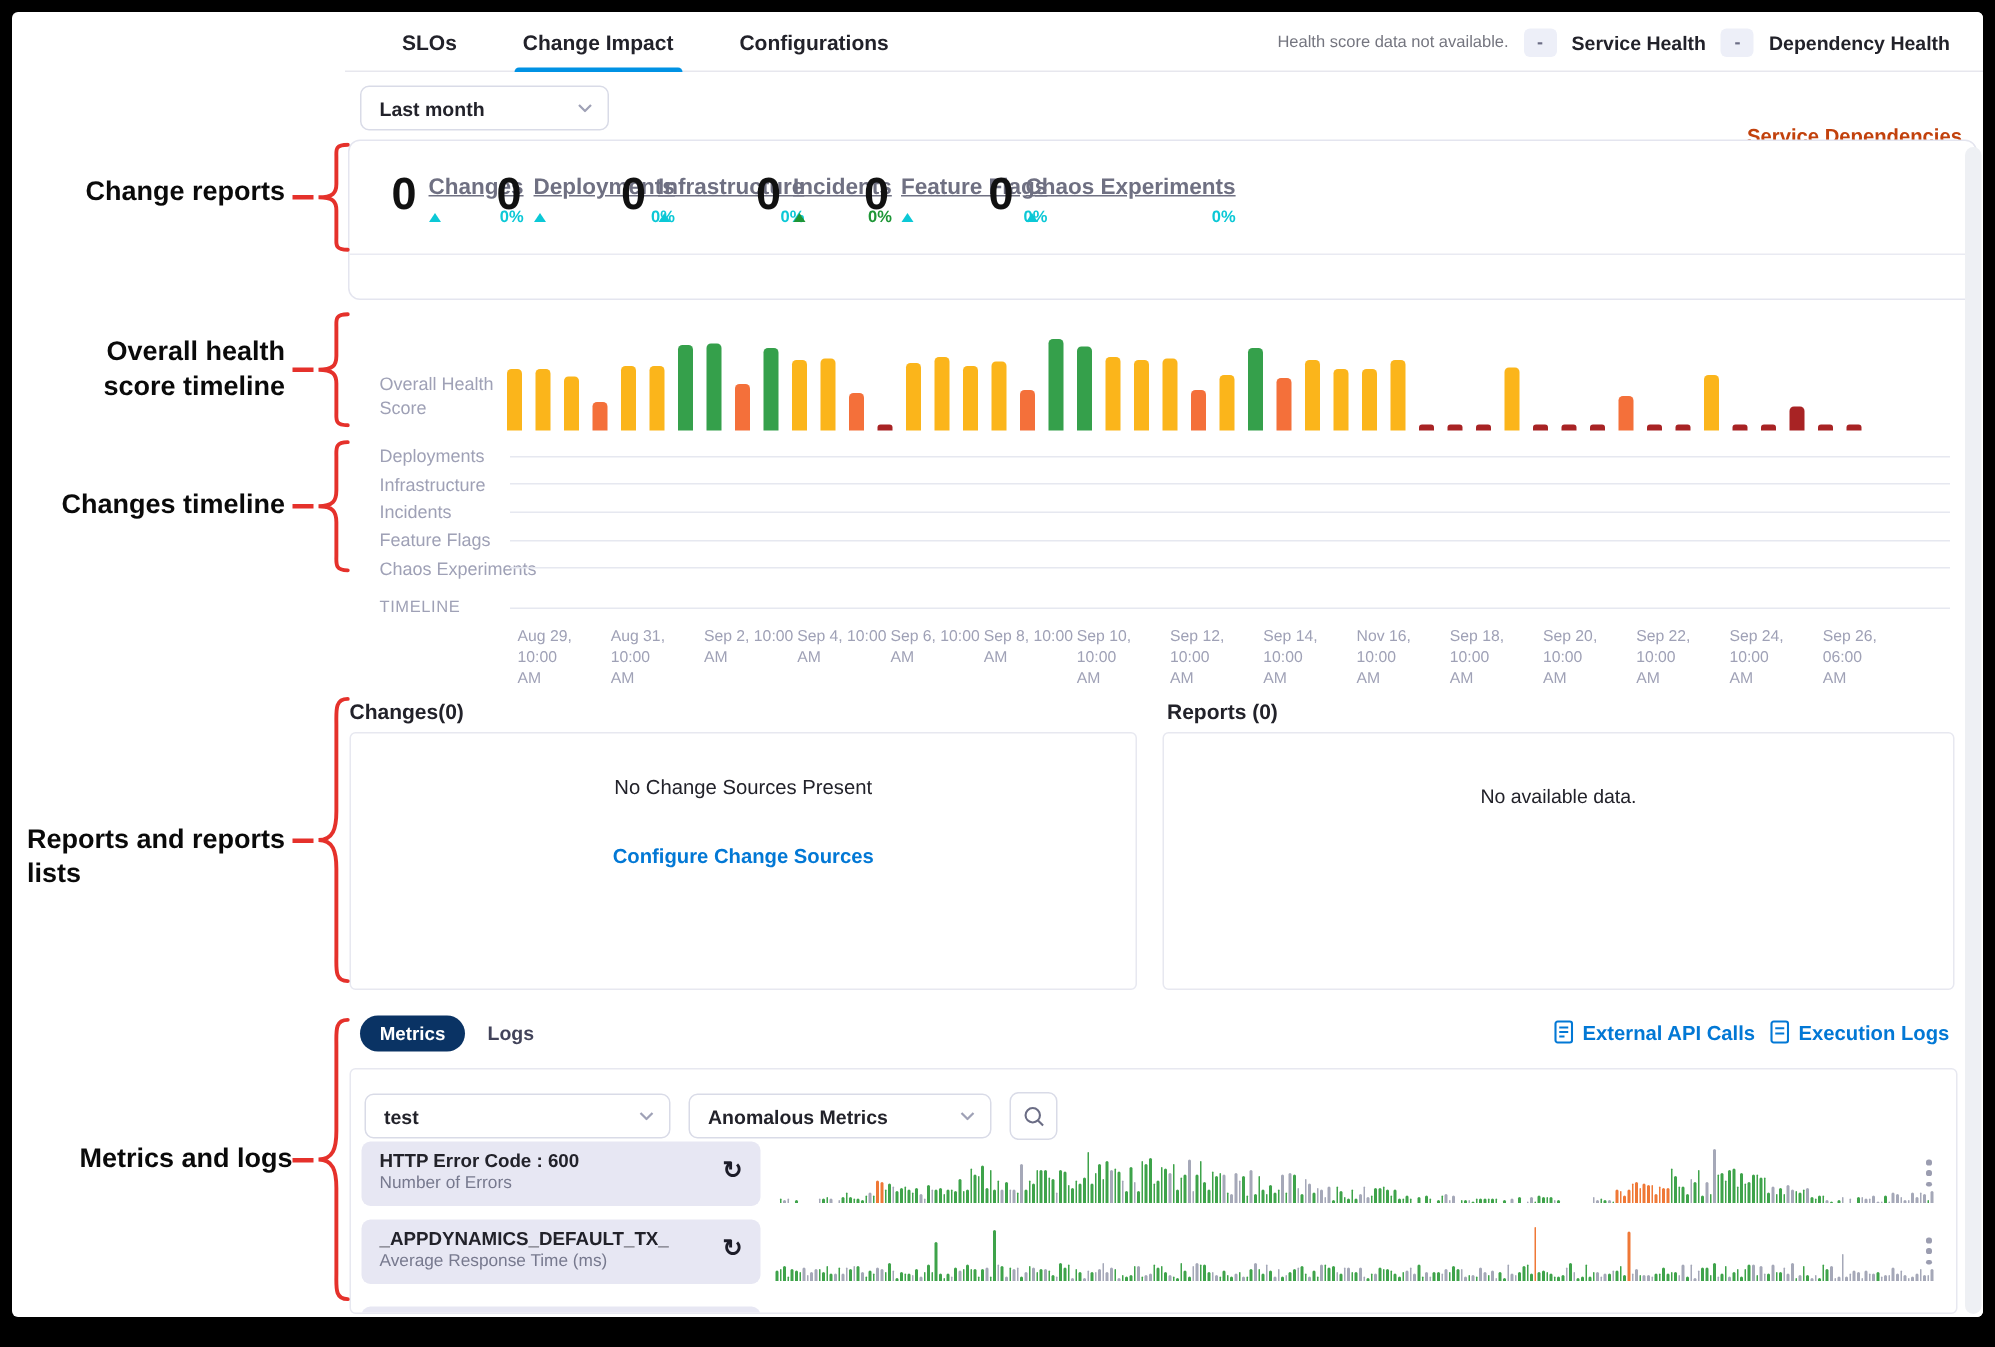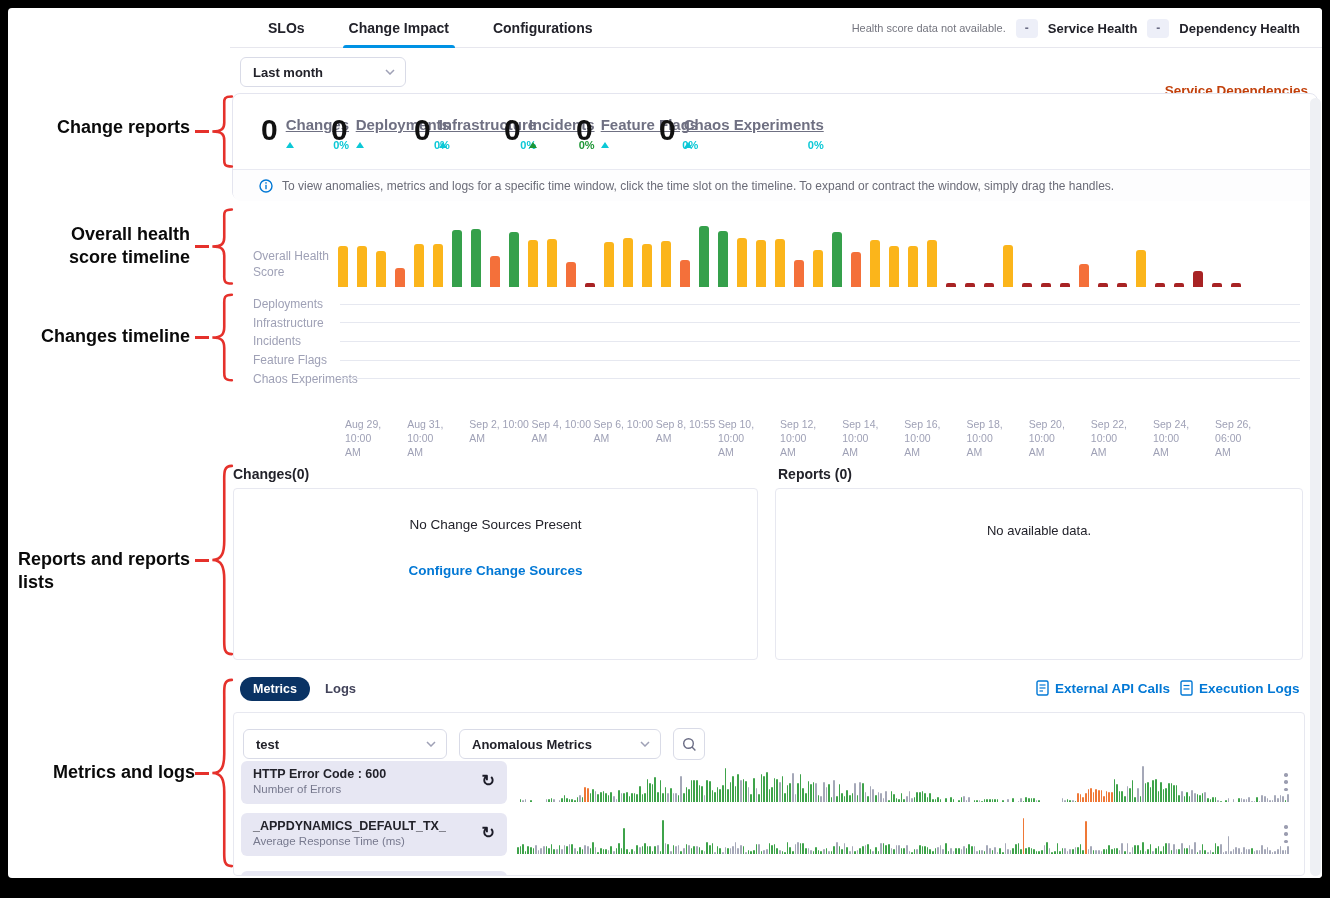--- a/index.html
+++ b/index.html
@@ -183,28 +183,20 @@
               <div class="sum-right">
                 <div class="sum-label">Chaos Experiments</div>
                 <div class="sum-trend">
                   <span class="caret" style="border-bottom-color: rgb(11, 200, 214);"></span>
                   <span class="pct" style="color: rgb(11, 200, 214);">0%</span>
                 </div>
               </div>
             </div>
           </div>
       <div class="cardA-div"></div>
-      <div class="info-row">
-        <svg width="14" height="14" viewBox="0 0 14 14">
-          <circle cx="7" cy="7" r="6" fill="none" stroke="#0278d5" stroke-width="1.4"></circle>
-          <rect x="6.3" y="5.8" width="1.4" height="4.4" fill="#0278d5"></rect>
-          <rect x="6.3" y="3.2" width="1.4" height="1.5" fill="#0278d5"></rect>
-        </svg>
-        <span class="info-text">To view anomalies, metrics and logs for a specific time window, click the time slot on the timeline. To expand or contract the window, simply drag the handles.</span>
-      </div>
     </div>
 
     <div class="ohs-label preline">Overall Health
 Score</div>
     <div class="hbars" id="health-bars">
           <div class="hbar" style="height: 41px; background: rgb(251, 181, 27);"></div>
           <div class="hbar" style="height: 41px; background: rgb(251, 181, 27);"></div>
           <div class="hbar" style="height: 36px; background: rgb(251, 181, 27);"></div>
           <div class="hbar" style="height: 19px; background: rgb(244, 112, 58);"></div>
           <div class="hbar" style="height: 43px; background: rgb(251, 181, 27);"></div>
@@ -268,40 +260,44 @@
           </div>
           <div class="ct-row">
             <span class="ct-label">Feature Flags</span>
             <span class="ct-line"></span>
           </div>
           <div class="ct-row">
             <span class="ct-label">Chaos Experiments</span>
             <span class="ct-line"></span>
           </div>
         </div>
+    <div class="tl-row">
+      <span class="tl-label">TIMELINE</span>
+      <span class="ct-line"></span>
+    </div>
     <div class="dates" id="date-row">
           <div class="date-item preline" style="left: 115px;">Aug 29, 10:00
 AM</div>
           <div class="date-item preline" style="left: 177.15px;">Aug 31, 10:00
 AM</div>
           <div class="date-item preline" style="left: 239.3px;">Sep 2, 10:00
 AM</div>
           <div class="date-item preline" style="left: 301.45px;">Sep 4, 10:00
 AM</div>
           <div class="date-item preline" style="left: 363.6px;">Sep 6, 10:00
 AM</div>
-          <div class="date-item preline" style="left: 425.75px;">Sep 8, 10:55
+          <div class="date-item preline" style="left: 425.75px;">Sep 8, 10:00
 AM</div>
           <div class="date-item preline" style="left: 487.9px;">Sep 10, 10:00
 AM</div>
           <div class="date-item preline" style="left: 550.05px;">Sep 12, 10:00
 AM</div>
           <div class="date-item preline" style="left: 612.2px;">Sep 14, 10:00
 AM</div>
-          <div class="date-item preline" style="left: 674.35px;">Sep 16, 10:00
+          <div class="date-item preline" style="left: 674.35px;">Nov 16, 10:00
 AM</div>
           <div class="date-item preline" style="left: 736.5px;">Sep 18, 10:00
 AM</div>
           <div class="date-item preline" style="left: 798.65px;">Sep 20, 10:00
 AM</div>
           <div class="date-item preline" style="left: 860.8px;">Sep 22, 10:00
 AM</div>
           <div class="date-item preline" style="left: 922.95px;">Sep 24, 10:00
 AM</div>
           <div class="date-item preline" style="left: 985.1px;">Sep 26, 06:00

